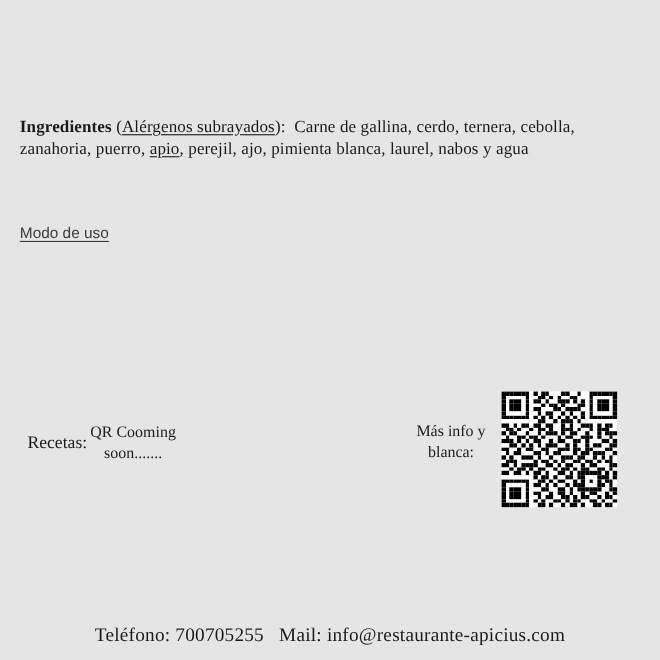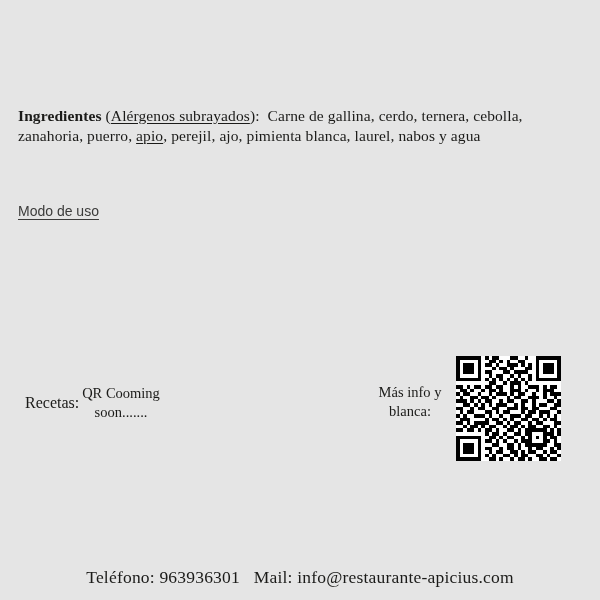--- a/index.html
+++ b/index.html
@@ -977,18 +977,18 @@
       <div class="qr-cell"></div>
       <div class="qr-cell dark"></div>
       <div class="qr-cell dark"></div>
       <div class="qr-cell"></div>
       <div class="qr-cell dark"></div>
       <div class="qr-cell dark"></div>
       <div class="qr-cell"></div>
     </div>
 
   <div class="footer serif pre">
-    <div>Teléfono: 963936301   Mail: info@restaurante-apicius.com</div>
+    <div>Teléfono: 700705255   Mail: info@restaurante-apicius.com</div>
     
     
   </div>
 
 </div>
 
 </body></html>

